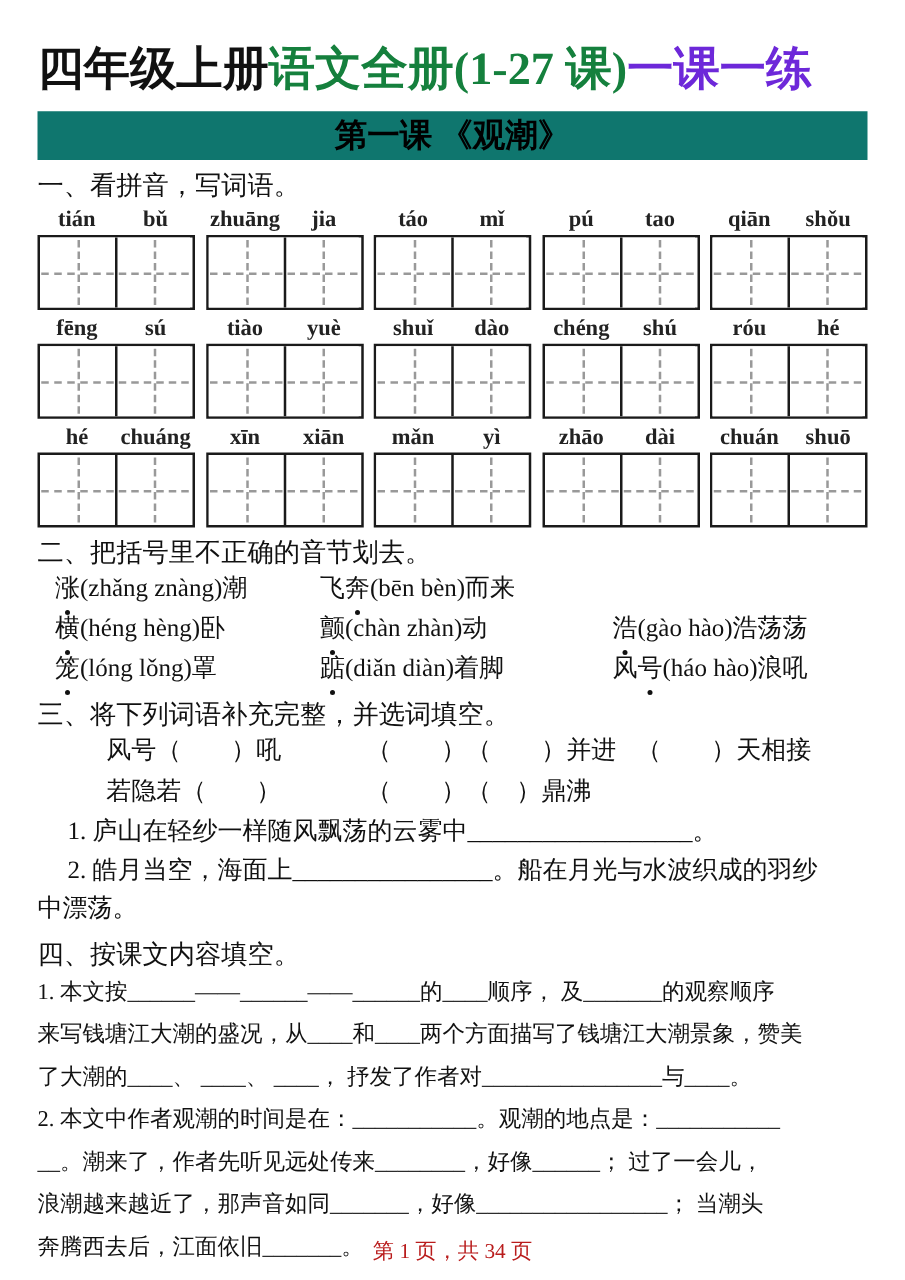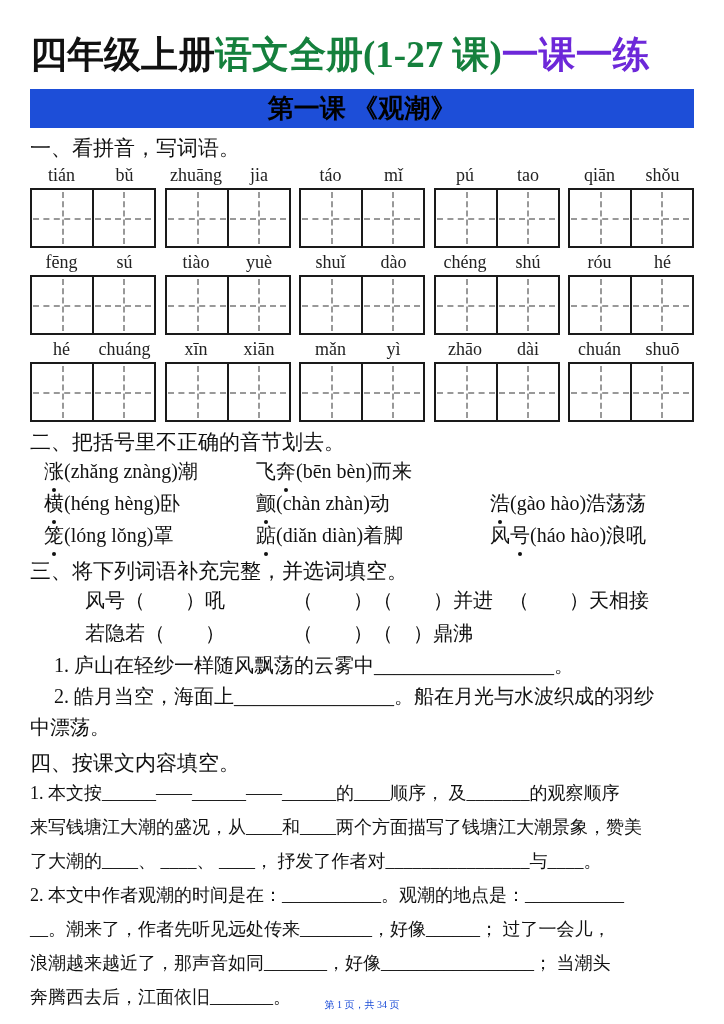--- a/index.html
+++ b/index.html
@@ -6,29 +6,29 @@
   html,body { width:724px; height:1024px; background:#ffffff; overflow:hidden; }
   body { position:relative; font-family:"Liberation Serif","DejaVu Serif",serif; color:#111; padding:0 30px; }
 
   
   .doc-title { margin-top:30px; font-size:37px; font-weight:bold; letter-spacing:0px; white-space:nowrap; font-family:"Liberation Serif",serif; }
   .t-black { color:#111111; }
   .t-blue  { color:#15803d; }
   .t-red   { color:#6d28d9; }
 
   
-  .lesson-bar { margin-top:9px; height:39px; background:#1d4ed8; display:flex; align-items:center; justify-content:center;
+  .lesson-bar { margin-top:9px; height:39px; background:#0f766e; display:flex; align-items:center; justify-content:center;
                 font-size:26px; font-weight:bold; color:#000; }
 
   
   .s-head { font-size:21px; font-weight:normal; margin-top:7px; line-height:26px; }
 
   
   .prow { display:flex; justify-content:space-between; margin-top:4px; }
-  .pgroup { width:126px; }
+  .pgroup { width:126px;font-weight:bold; }
   .plabel { display:flex; height:23px; font-size:18px; color:#222; }
   .plabel span { flex:1; text-align:center; white-space:nowrap; }
   .pboxes { display:flex; border:2px solid #1a1a1a; }
   .cell { width:60px; height:56px; position:relative; background:#fff; }
   .cell + .cell { border-left:2px solid #1a1a1a; }
   .cell .vl { position:absolute; left:50%; top:2px; bottom:2px; border-left:2px dashed #999; }
   .cell .hl { position:absolute; top:50%; left:1px; right:1px; border-top:2px dashed #999; }
 
   
   .s2row { display:grid; grid-template-columns:212px 234px 1fr; padding-left:14px; font-size:20px; line-height:31px; margin-top:1px; }
@@ -37,21 +37,21 @@
 
   
   .s3row { display:grid; grid-template-columns:208px 216px 1fr; padding-left:55px; font-size:20px; line-height:33px; white-space:nowrap; }
   .s3item { font-size:20px; line-height:31px; padding-left:24px; white-space:nowrap; }
   .s3item.wrap { padding-left:0; }
 
   
   .s4line { font-size:18px; line-height:34px; white-space:nowrap; }
 
   
-  .footer { position:absolute; left:0; right:0; bottom:12px; text-align:center; font-size:10px; color:#1d4ed8; }
+  .footer { position:absolute; left:0; right:0; bottom:12px; text-align:center; font-size:17px; color:#b91c1c; }
 </style>
 </head>
 <body>
 
 <div class="doc-title"><span class="t-black">四年级上册</span><span class="t-blue">语文全册(1-27 课)</span><span class="t-red">一课一练</span></div>
 
 <div class="lesson-bar">
   <span>第一课 《观潮》</span>
 </div>
 

